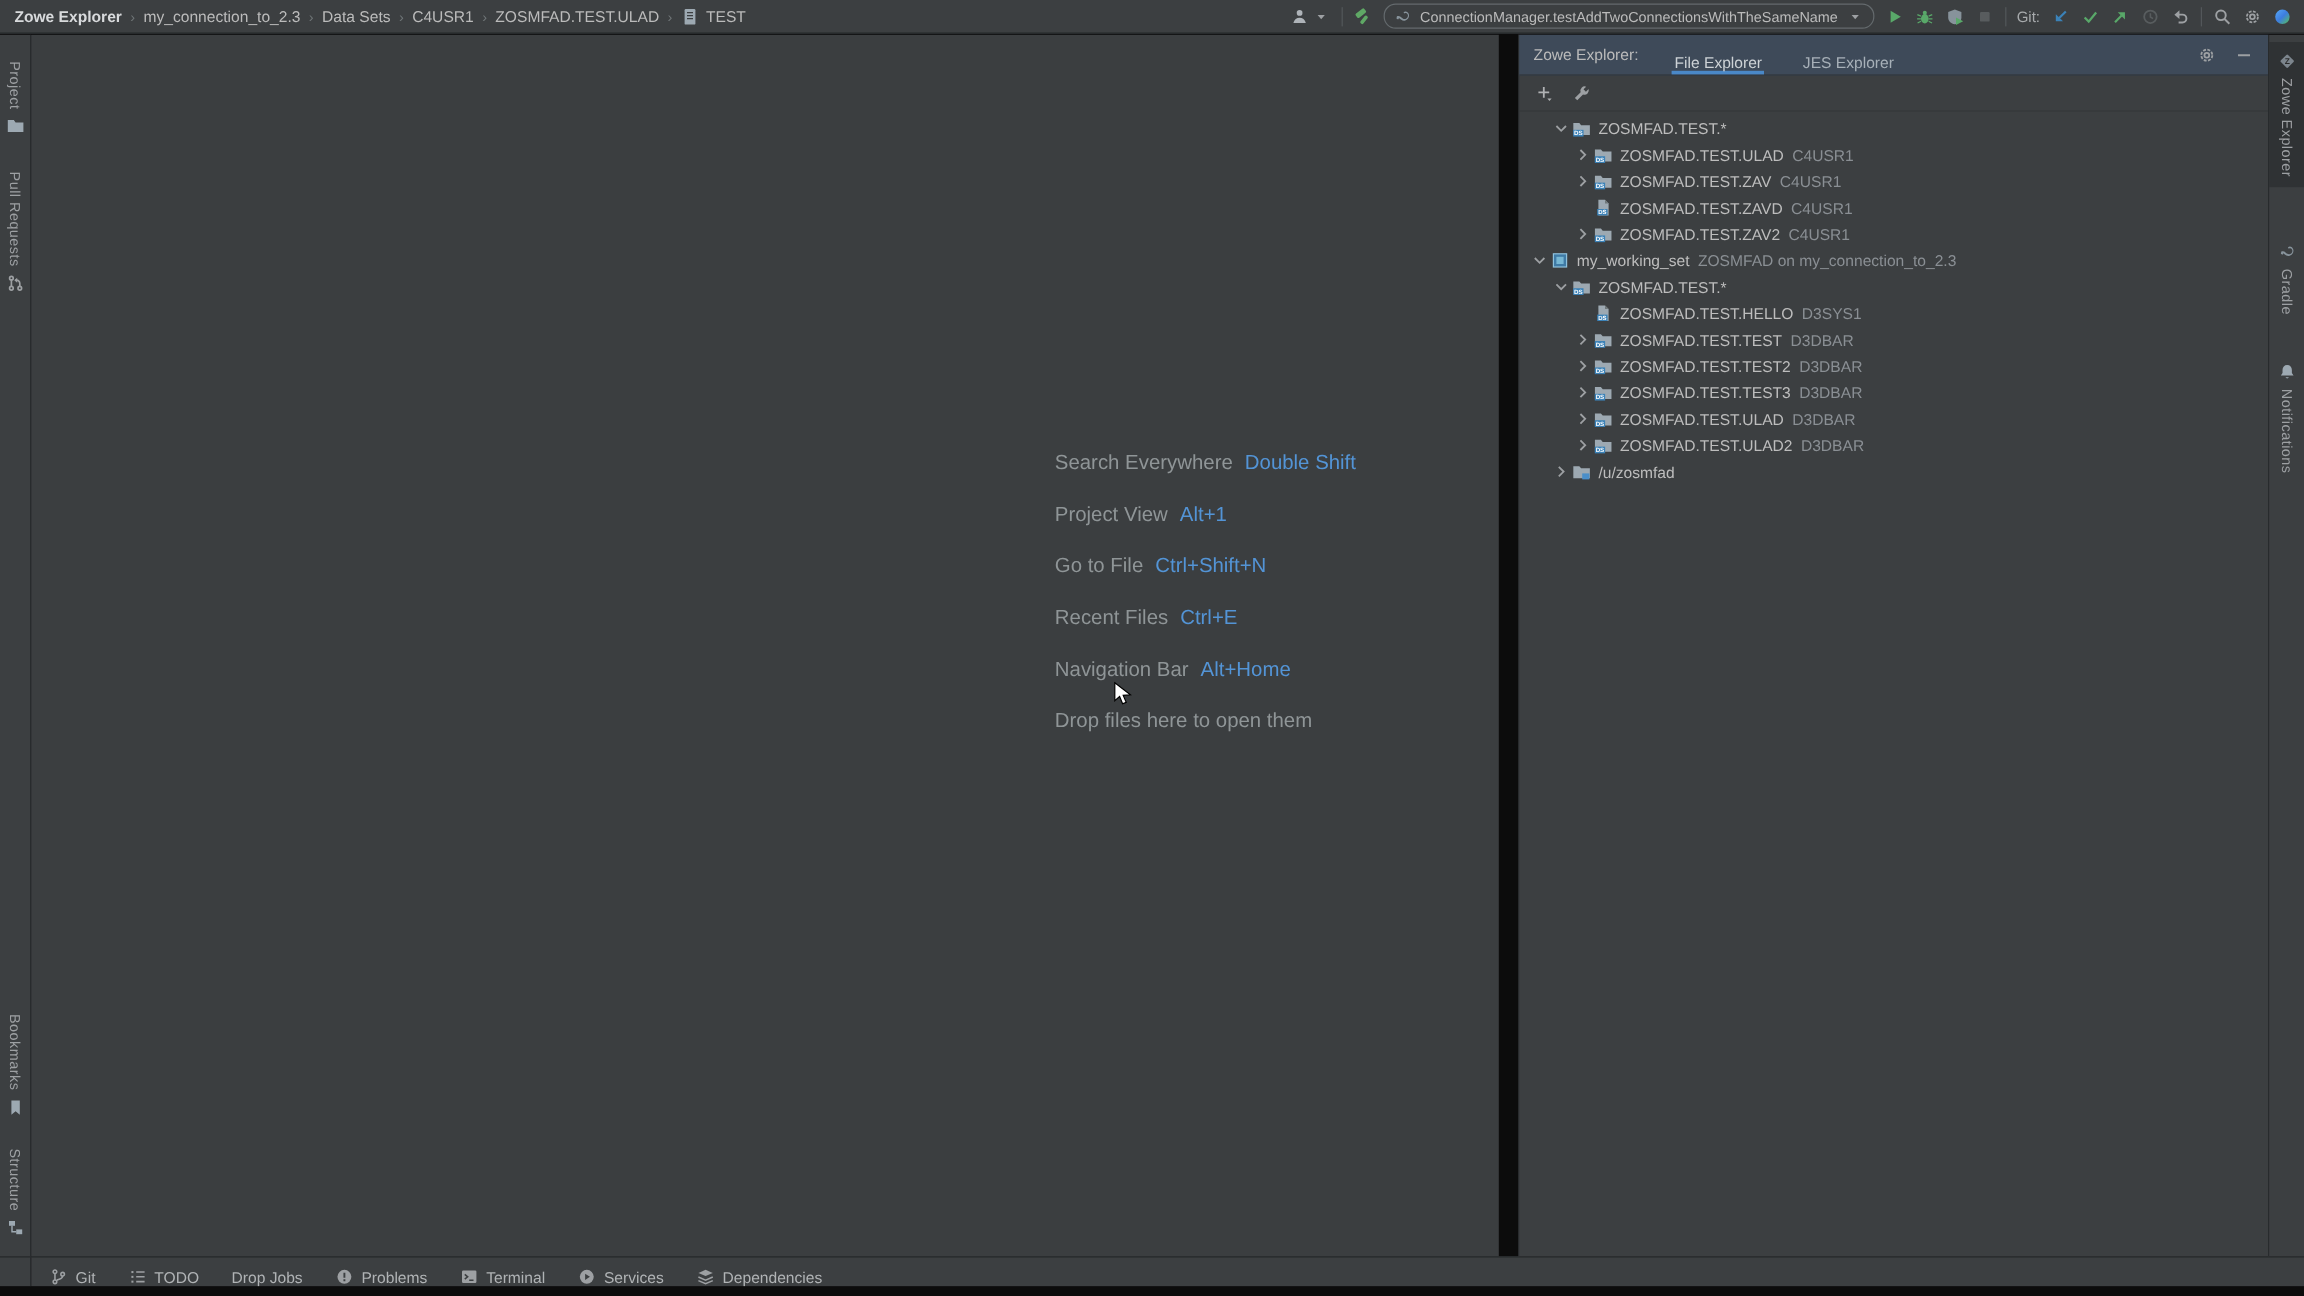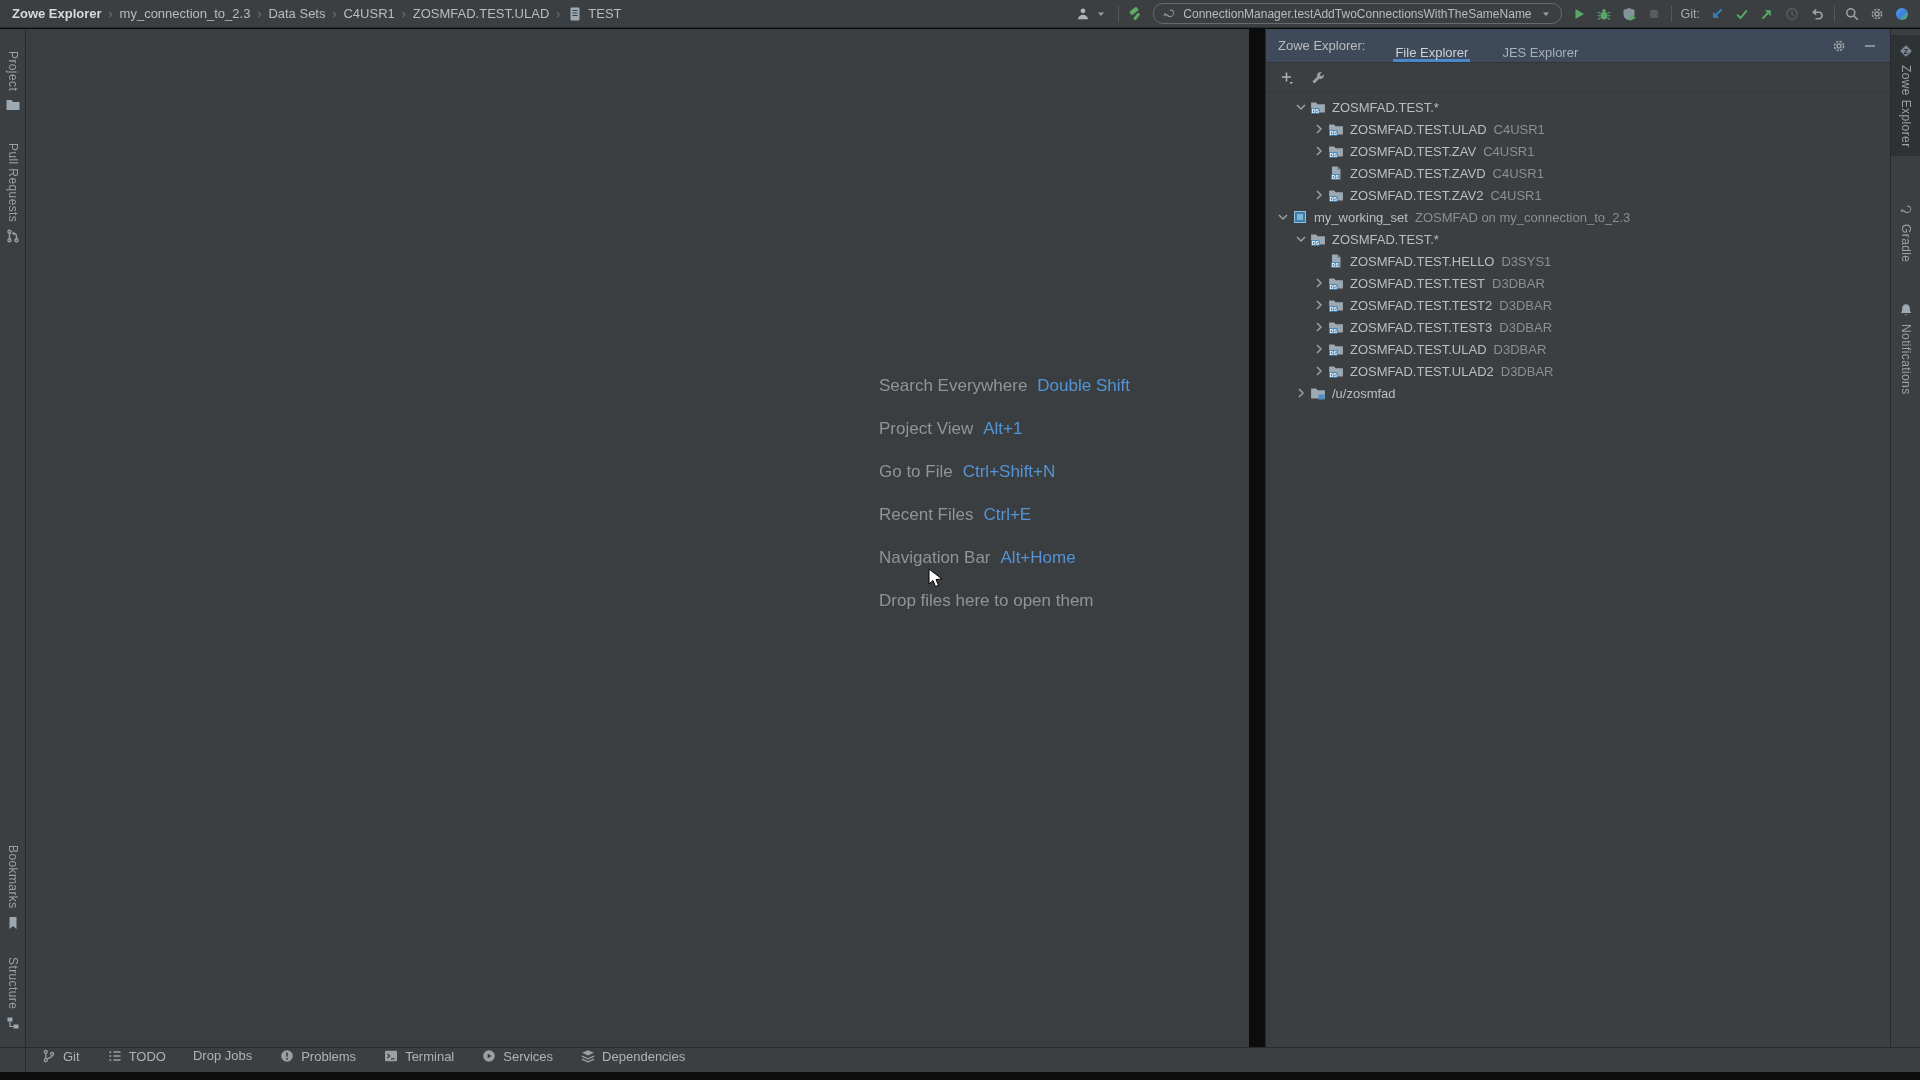--- a/index.html
+++ b/index.html
@@ -62,21 +62,21 @@
   .row .chev { width:17px; display:inline-flex; justify-content:center; flex:none; }
   .row .ticon { width:18px; display:inline-flex; justify-content:center; margin-right:5px; flex:none; }
   .tsuffix { margin-left:7px; color:#8a8f94; }
   .row.selected { background:#3e6db5; color:#ffffff; }
   .row.selected .tsuffix { color:#c6d6ea; }
   .row.selected .chev svg path { stroke:#ffffff; }
   .row.lvl0 { padding-left:8px; } .row.lvl1 { padding-left:26px; } .row.lvl2 { padding-left:44px; }
 
   
   #statusbar { position:absolute; left:26px; right:0; bottom:8px; height:25px; background:#3c3f41;
-    border-top:1px solid #282b2d; display:flex; align-items:flex-start; gap:27px; padding-left:15px;
+    border-top:1px solid #282b2d; display:flex; align-items:flex-end; gap:27px; padding-left:15px;
     font-size:13px; color:#b0b3b5; }
   .sb-item { display:inline-flex; align-items:center; gap:6px; white-space:nowrap; }
   #left-strip-bottom { position:absolute; left:0; bottom:8px; width:26px; height:25px; background:#3c3f41;
     border-top:1px solid #282b2d; border-right:1px solid #282b2d; }
   #bottom-black { position:absolute; left:0; right:0; bottom:0; height:8px; background:#0c0c0c; }
 </style>
 </head>
 <body>
 
 <div id="topbar">

